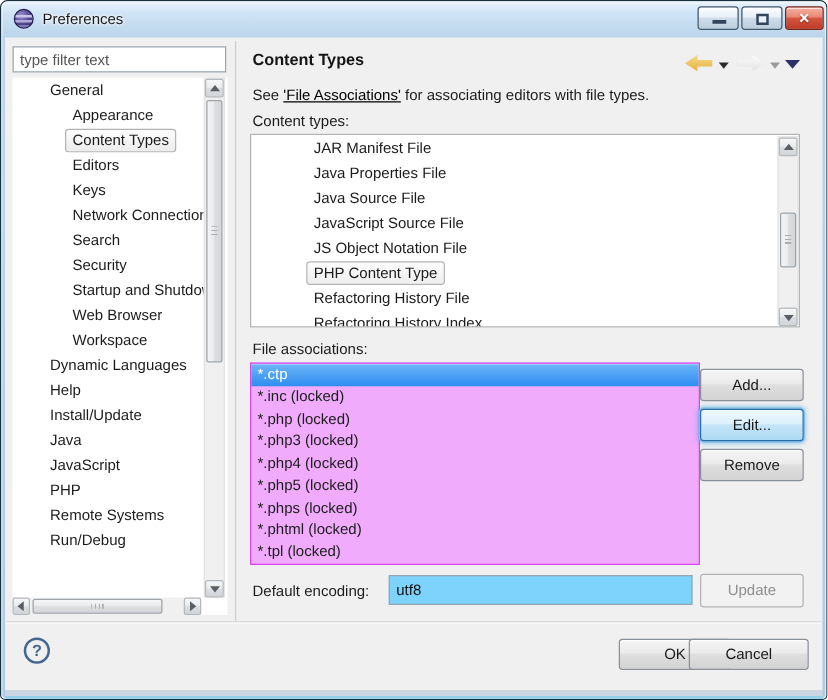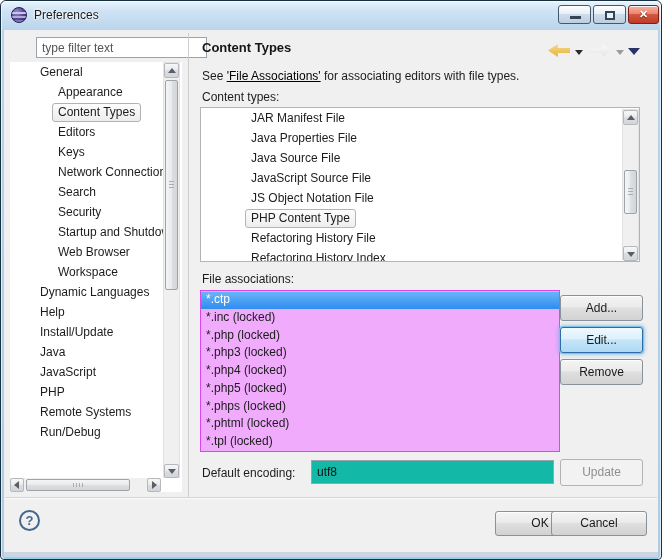--- a/index.html
+++ b/index.html
@@ -30,21 +30,21 @@
                background: linear-gradient(180deg, #f7b1a3, #e98773 45%, #d4573f 50%, #c03a27); }
   .glyph-min { position: absolute; left: 50%; top: 10px; width: 11px; height: 3px; margin-left: -5px; background: #32455a; }
   .glyph-max { position: absolute; left: 50%; top: 5px; width: 10px; height: 9px; margin-left: -5px; border: 2px solid #32455a; background: #e8f0f8; }
   .glyph-close { position: absolute; left: 0; right: 0; top: 2px; text-align: center; color: #fff; font-weight: bold; font-size: 11px; text-shadow: 0 1px 1px #6e1d10; }
 
   
   .dialog { position: absolute; left: 4px; top: 30px; right: 4px; bottom: 8px; background: #f0f0f0; }
 
   
   .filter-input { position: absolute; left: 6px; top: 7px; width: 171px; height: 21px; border: 1px solid #9aa4ad;
-                  padding: 0 5px; font: 12px "Liberation Sans", sans-serif; color: #444; background: #fff; margin-left: 26px; }
+                  padding: 0 5px; font: 12px "Liberation Sans", sans-serif; color: #444; background: #fff; }
   .filter-input::placeholder { color: #555; opacity: 1; }
 
   
   .tree { position: absolute; left: 6px; top: 32px; width: 172px; height: 430px; background: #fff; }
   .tree-rows { position: absolute; left: 0; top: 0; width: 153px; height: 416px; overflow: hidden; }
   .tree-row { height: 20px; line-height: 20px; padding-left: 30px; white-space: nowrap; overflow: hidden; cursor: default; }
   .tree-row.child { padding-left: 48px; }
   .tree-row.selected .row-label { display: inline-block; line-height: 15px; vertical-align: middle; margin-left: -6px;
                   padding: 1px 5px; border: 1px solid #b0b2b4; border-radius: 3px;
                   background: linear-gradient(180deg, #fdfdfd, #ececec); }
@@ -118,21 +118,21 @@
   .pbtn.disabled { border-color: #b3b3b3; background: #f2f2f2; color: #8f8f8f; box-shadow: none; }
   .btn-add    { left: 556px; top: 265px; width: 83px; }
   .btn-edit   { left: 556px; top: 297px; width: 83px; }
   .btn-remove { left: 556px; top: 329px; width: 83px; }
   .btn-update { left: 556px; top: 429px; width: 83px; height: 27px; }
   .btn-ok     { left: 450px; top: 481px; width: 90px; height: 25px; margin-left: 41px; }
   .btn-cancel { left: 547px; top: 481px; width: 96px; height: 25px; }
 
   
   .enc-input { position: absolute; left: 307px; top: 430px; width: 243px; height: 24px; border: 1px solid #9aa4ad;
-               padding: 0 5px; font: 12px "Liberation Sans", sans-serif; color: #111; background: #14b8a6; }
+               padding: 0 5px; font: 12px "Liberation Sans", sans-serif; color: #111; background: #7dd3fc; }
 
   
   .footer-sep { position: absolute; left: 1px; right: 1px; top: 467px; height: 2px;
                 border-top: 1px solid #d4d4d4; border-bottom: 1px solid #fbfbfb; }
   .help-btn { position: absolute; left: 15px; top: 480px; width: 21px; height: 21px; border: 2px solid #44678f;
               border-radius: 50%; color: #44678f; font-weight: bold; font-size: 13px; line-height: 17px; text-align: center; cursor: default; }
 </style>
 </head>
 <body>
 

